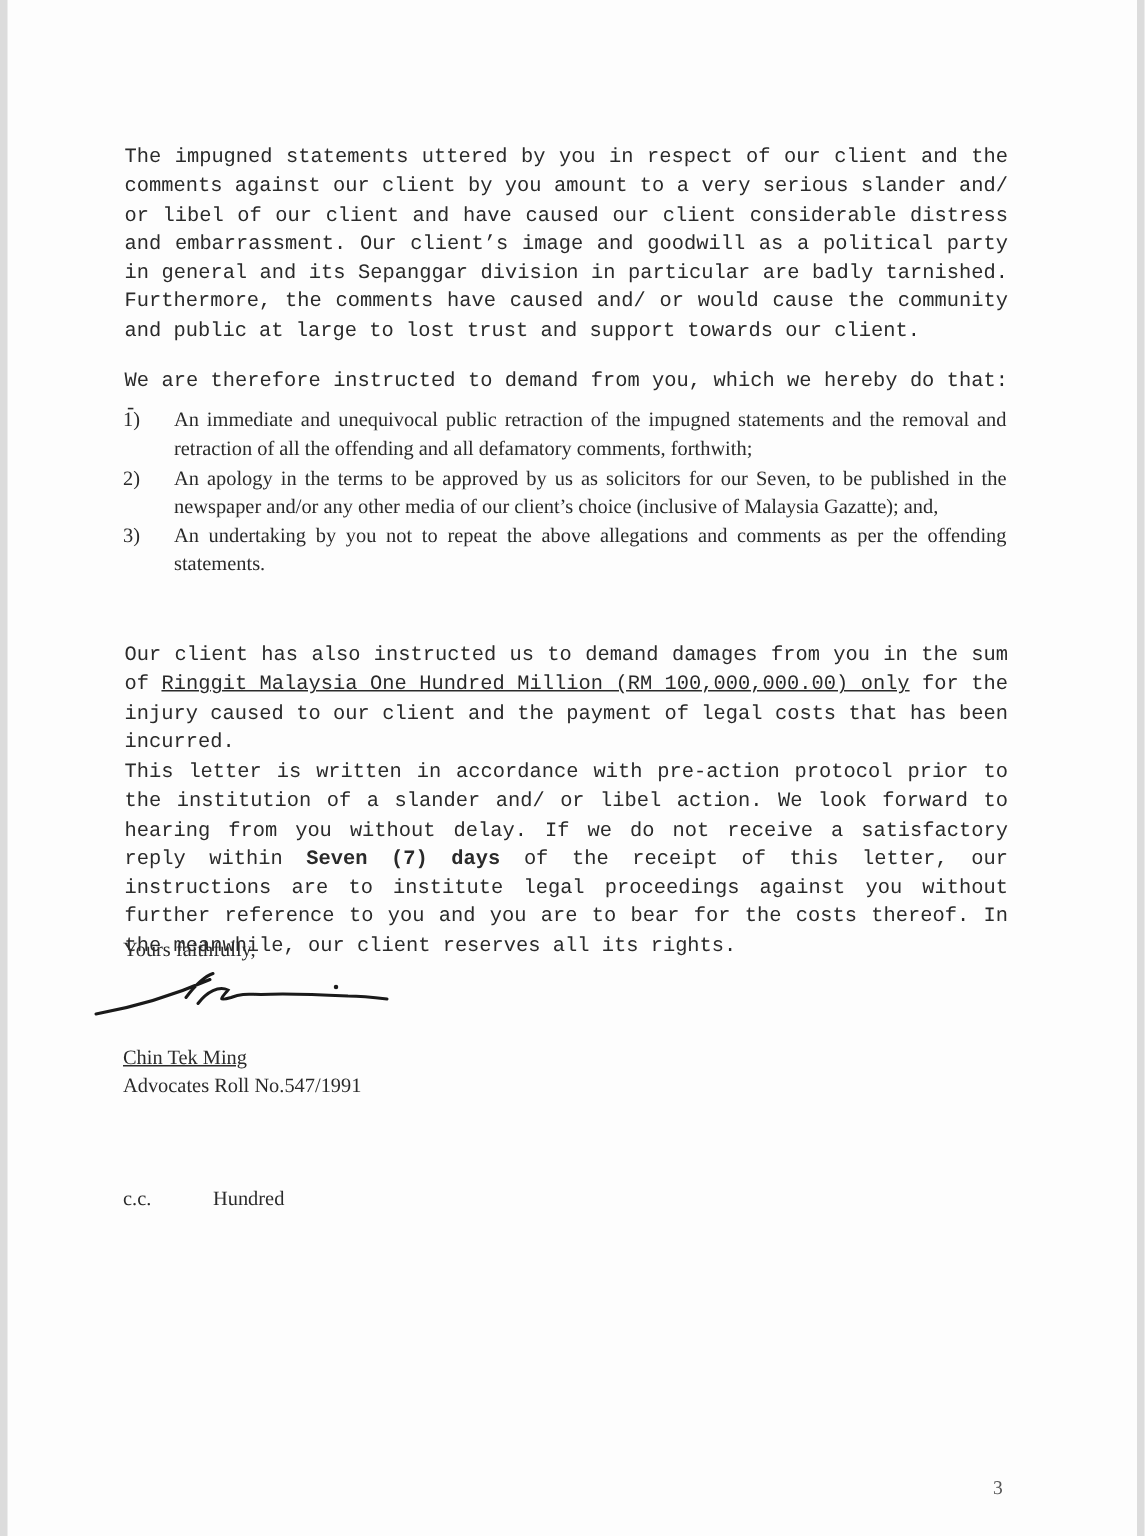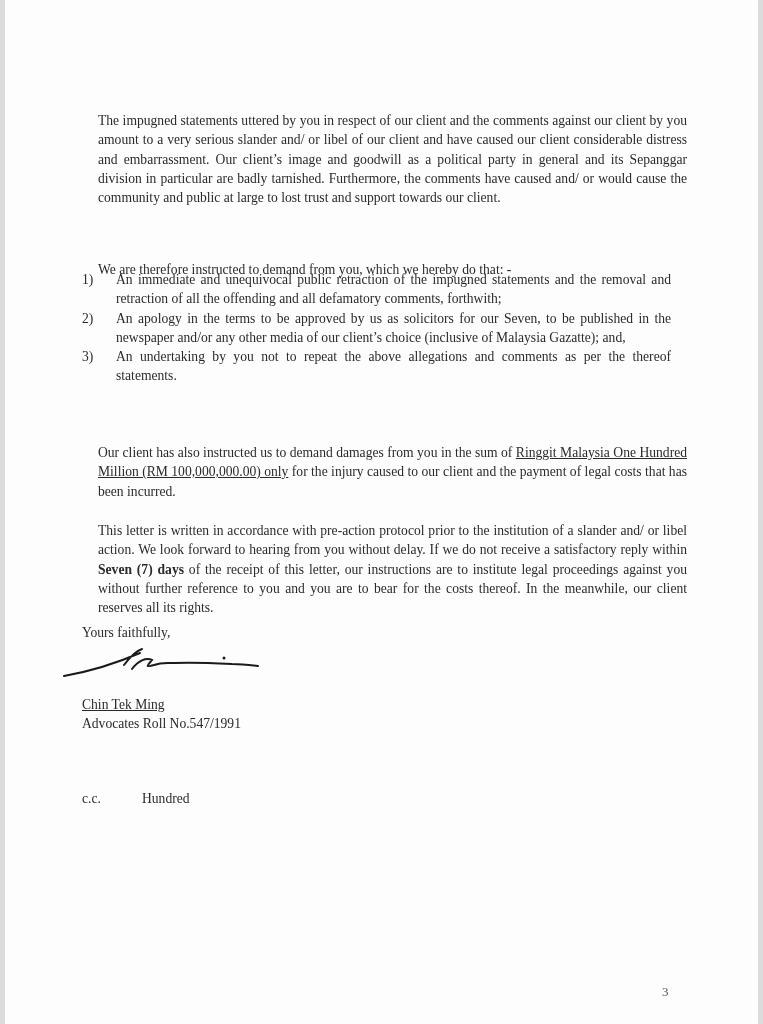--- a/index.html
+++ b/index.html
@@ -3,21 +3,21 @@
 <meta charset="utf-8">
 <style>
   html, body { margin:0; padding:0; }
   body {
     width:763px; height:1024px; background:#fdfdfd; position:relative; overflow:hidden;
     font-family:"Liberation Serif", "DejaVu Serif", serif; color:#2a2a2a;
   }
   .edge-left { position:absolute; left:0; top:0; width:5px; height:1024px; background:#dcdcdc; }
   .edge-right { position:absolute; right:0; top:0; width:5px; height:1024px; background:#dcdcdc; }
   .page { position:absolute; left:82px; top:95px; width:589px; font-size:13.6px; line-height:19.3px; }
-  .para { margin:16px; text-align:justify; text-align-last:left; }
+  .para { margin:1px; text-align:justify; text-align-last:left;font-family:Liberation Mono, monospace; }
   .p1 { position:absolute; top:0; left:0; width:589px; }
   .p2 { position:absolute; top:149px; left:0; width:589px; }
   .list { position:absolute; top:175px; left:0; width:589px; margin:0; padding:0; list-style:none; }
   .list li { display:flex; margin:0; }
   .list .num { width:34px; flex:none; }
   .list .txt { flex:1; text-align:justify; text-align-last:left; }
   .p3 { position:absolute; top:332px; left:0; width:589px; }
   .p4 { position:absolute; top:410px; left:0; width:589px; }
   .u { text-decoration:underline; }
   .closing { position:absolute; top:528px; left:0;font-family:Liberation Serif, serif; }
@@ -42,21 +42,21 @@
     <li>
       <span class="num">1)</span>
       <span class="txt">An immediate and unequivocal public retraction of the impugned statements and the removal and retraction of all the offending and all defamatory comments, forthwith;</span>
     </li>
     <li>
       <span class="num">2)</span>
       <span class="txt">An apology in the terms to be approved by us as solicitors for our Seven, to be published in the newspaper and/or any other media of our client’s choice (inclusive of Malaysia Gazatte); and,</span>
     </li>
     <li>
       <span class="num">3)</span>
-      <span class="txt">An undertaking by you not to repeat the above allegations and comments as per the thereof statements.</span>
+      <span class="txt">An undertaking by you not to repeat the above allegations and comments as per the offending statements.</span>
     </li>
   </ul>
 
   <p class="para p3"><span>Our client has also instructed us to demand damages from you in the sum of </span><span class="u">Ringgit Malaysia One Hundred Million (RM 100,000,000.00) only</span><span> for the injury caused to our client and the payment of legal costs that has been incurred.</span></p>
 
   <p class="para p4"><span>This letter is written in accordance with pre-action protocol prior to the institution of a slander and/ or libel action. We look forward to hearing from you without delay. If we do not receive a satisfactory reply within </span><b>Seven (7) days</b><span> of the receipt of this letter, our instructions are to institute legal proceedings against you without further reference to you and you are to bear for the costs thereof. In the meanwhile, our client reserves all its rights.</span></p>
 
   <div class="closing">Yours faithfully,</div>
 
   <svg class="sig" viewBox="0 0 200 40">

